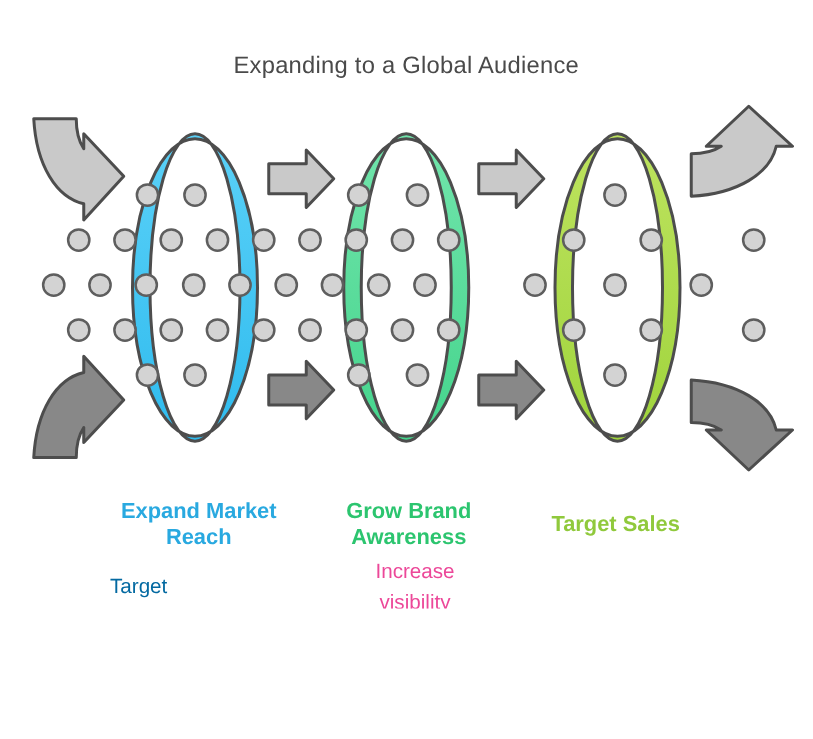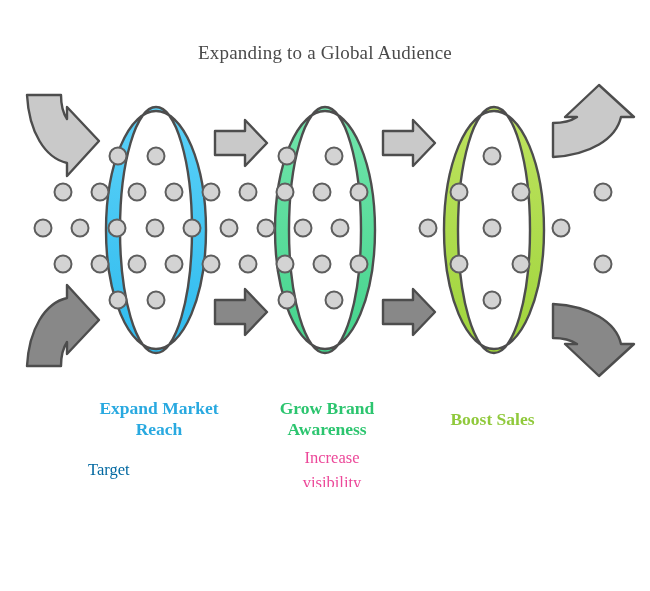--- a/index.html
+++ b/index.html
@@ -1,18 +1,18 @@
 <!DOCTYPE html>
 <html><head>
 <meta charset="utf-8">
 <style>
   html,body { margin:0; padding:0; background:#ffffff; }
   .canvas {
     position:relative; width:650px; height:487px; background:#ffffff;
-    font-family:Liberation Serif, serif; overflow:hidden;
+    font-family:Liberation Sans, sans-serif; overflow:hidden;
   }
   .title {
     position:absolute; top:42px; left:0; width:100%;
     text-align:center; font-size:19px; letter-spacing:0.2px;
   }
   .diagram { position:absolute; top:0; left:0; }
   .col { position:absolute; top:397px; }
   .col .heading {
     font-weight:bold; font-size:17.5px; line-height:21px; text-align:center;
     white-space:pre-line; min-height:44px;
@@ -129,16 +129,16 @@
   <div class="col" id="col2">
     <div class="heading" style="color: rgb(44, 197, 111); text-align: center;">Grow Brand
 Awareness</div>
     <div class="body" style="color: #ec4899; text-align: center;">Increase
 visibility
 beyond local
 markets</div>
   </div>
 
   <div class="col" id="col3">
-    <div class="heading" style="color: rgb(144, 201, 60);">Boost Sales</div>
+    <div class="heading" style="color: rgb(144, 201, 60);">Target Sales</div>
   </div>
 
 </div>
 
 </body></html>

